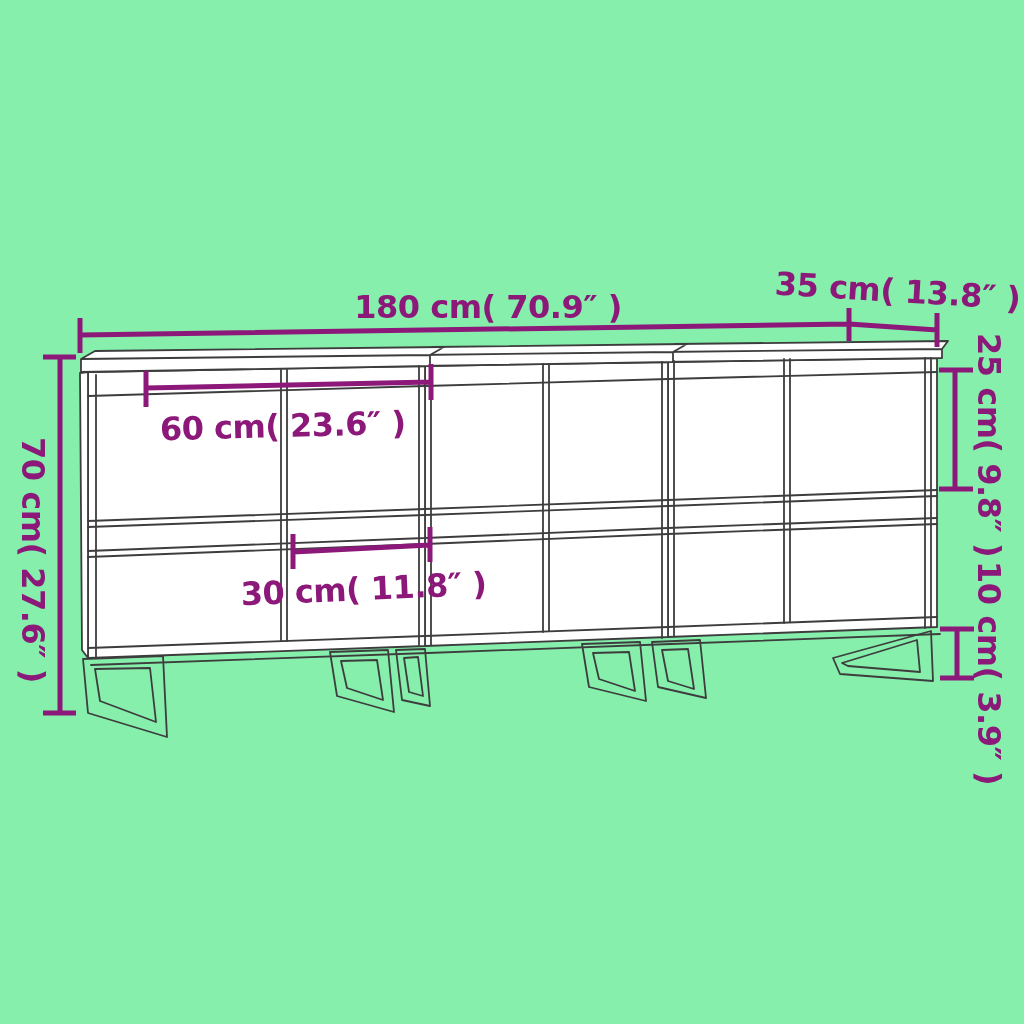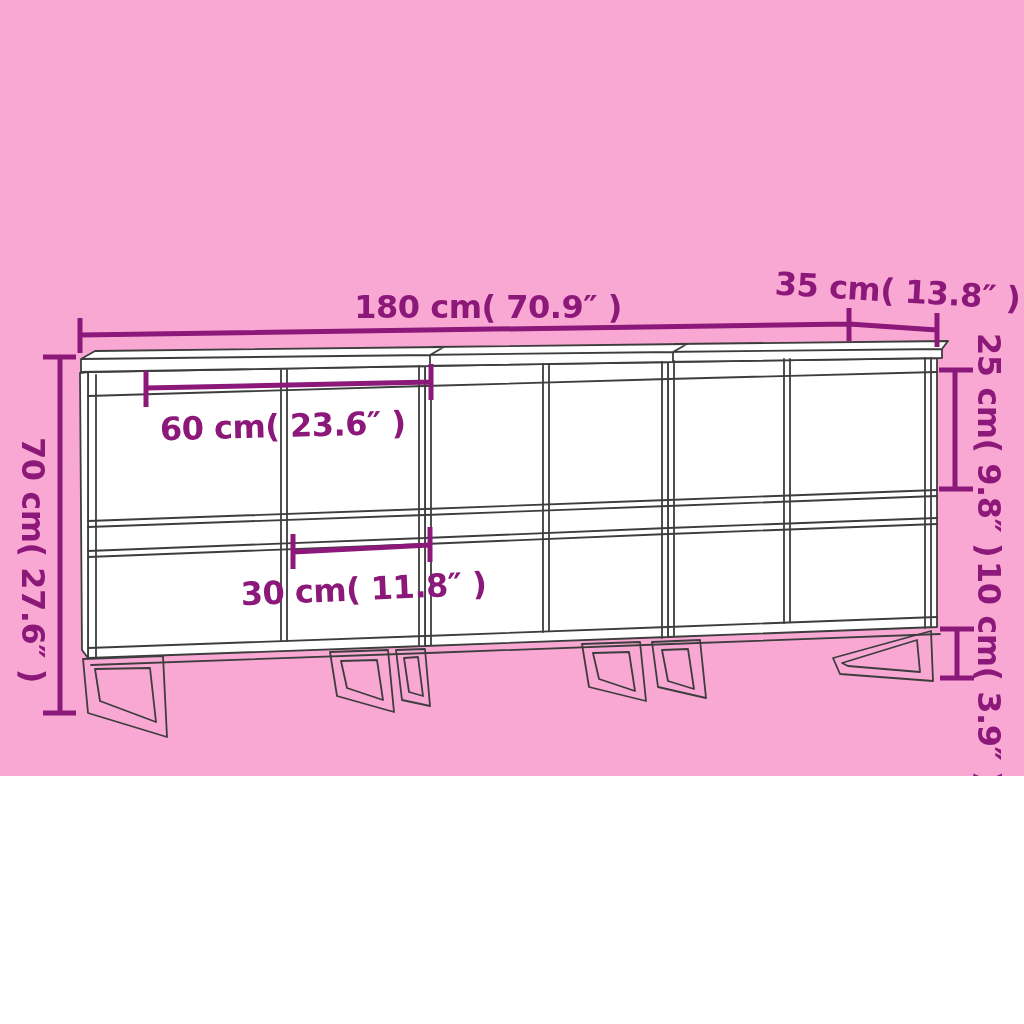--- a/index.html
+++ b/index.html
@@ -1,16 +1,16 @@
 <!DOCTYPE html>
 <html><head>
 <meta charset="utf-8">
 <style>
   html,body{margin:0;padding:0;background:#ffffff;}
-  .stage{position:relative;width:1024px;height:776px;background:#f9a8d4;overflow:hidden;}
+  .stage{position:relative;width:1024px;height:1024px;background:#86efac;overflow:hidden;}
   svg{display:block;}
   .furniture{stroke:#3d3d3d;stroke-width:1.8;stroke-linejoin:round;stroke-linecap:round;fill:none;}
   .face{fill:#ffffff;}
   .dims{stroke:#8c1879;stroke-width:5;fill:none;stroke-linecap:butt;}
   .dim-label{font-family:"DejaVu Sans",sans-serif;font-weight:700;font-size:32px;letter-spacing:-0.5px;fill:#8c1879;}
 </style>
 </head>
 <body>
 
 <div class="stage">

